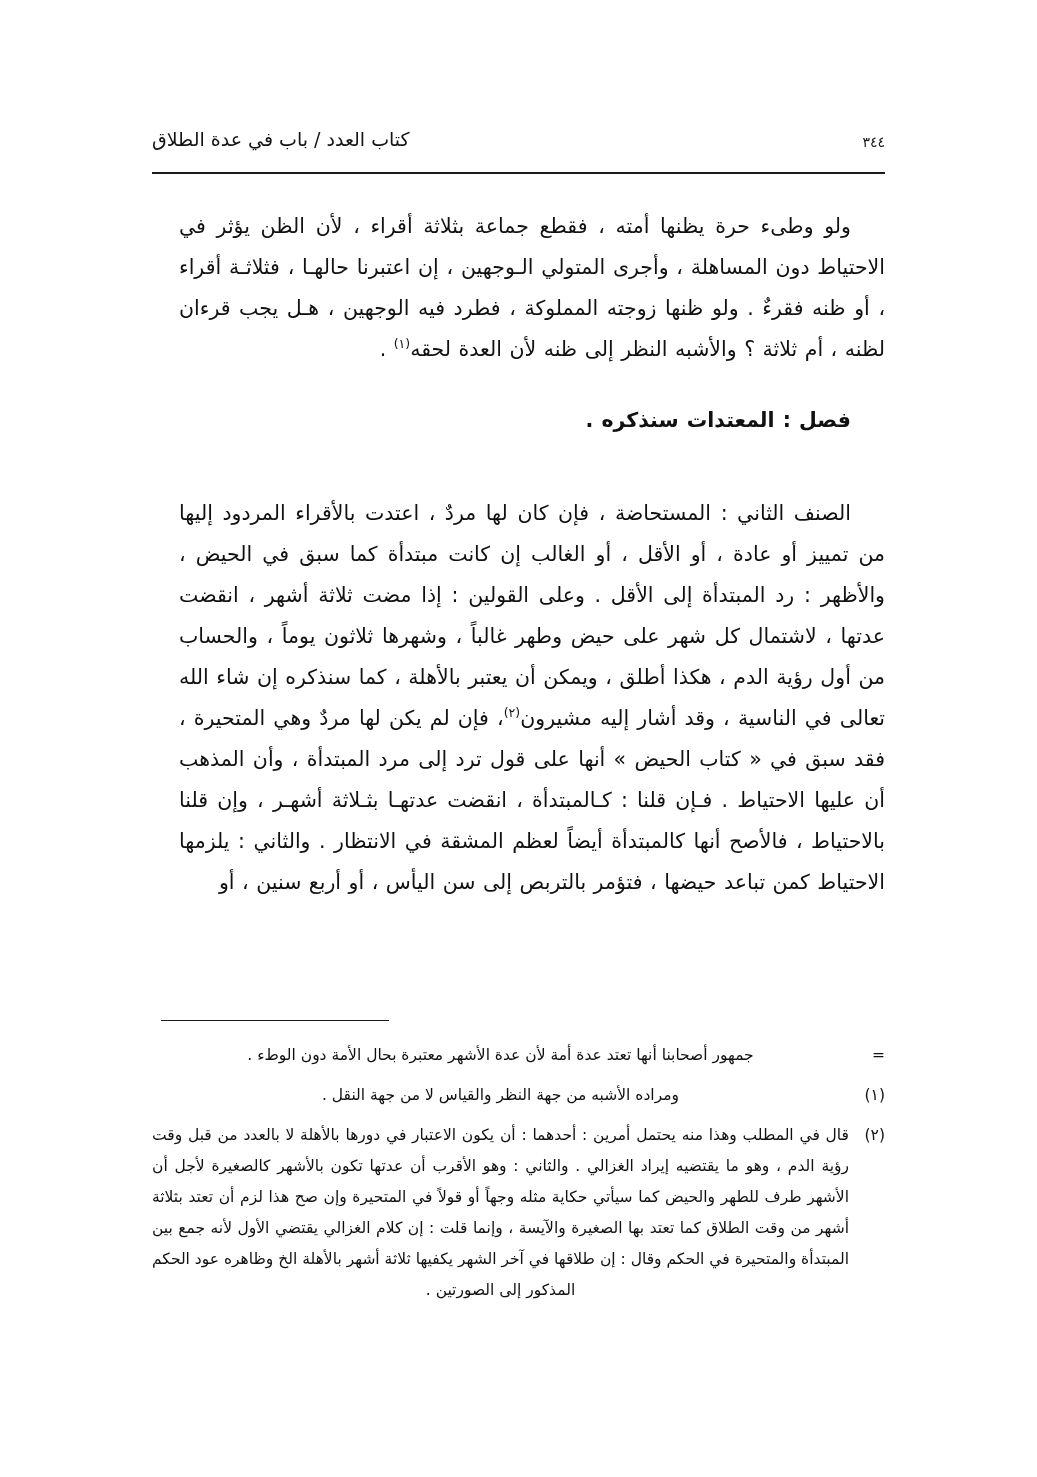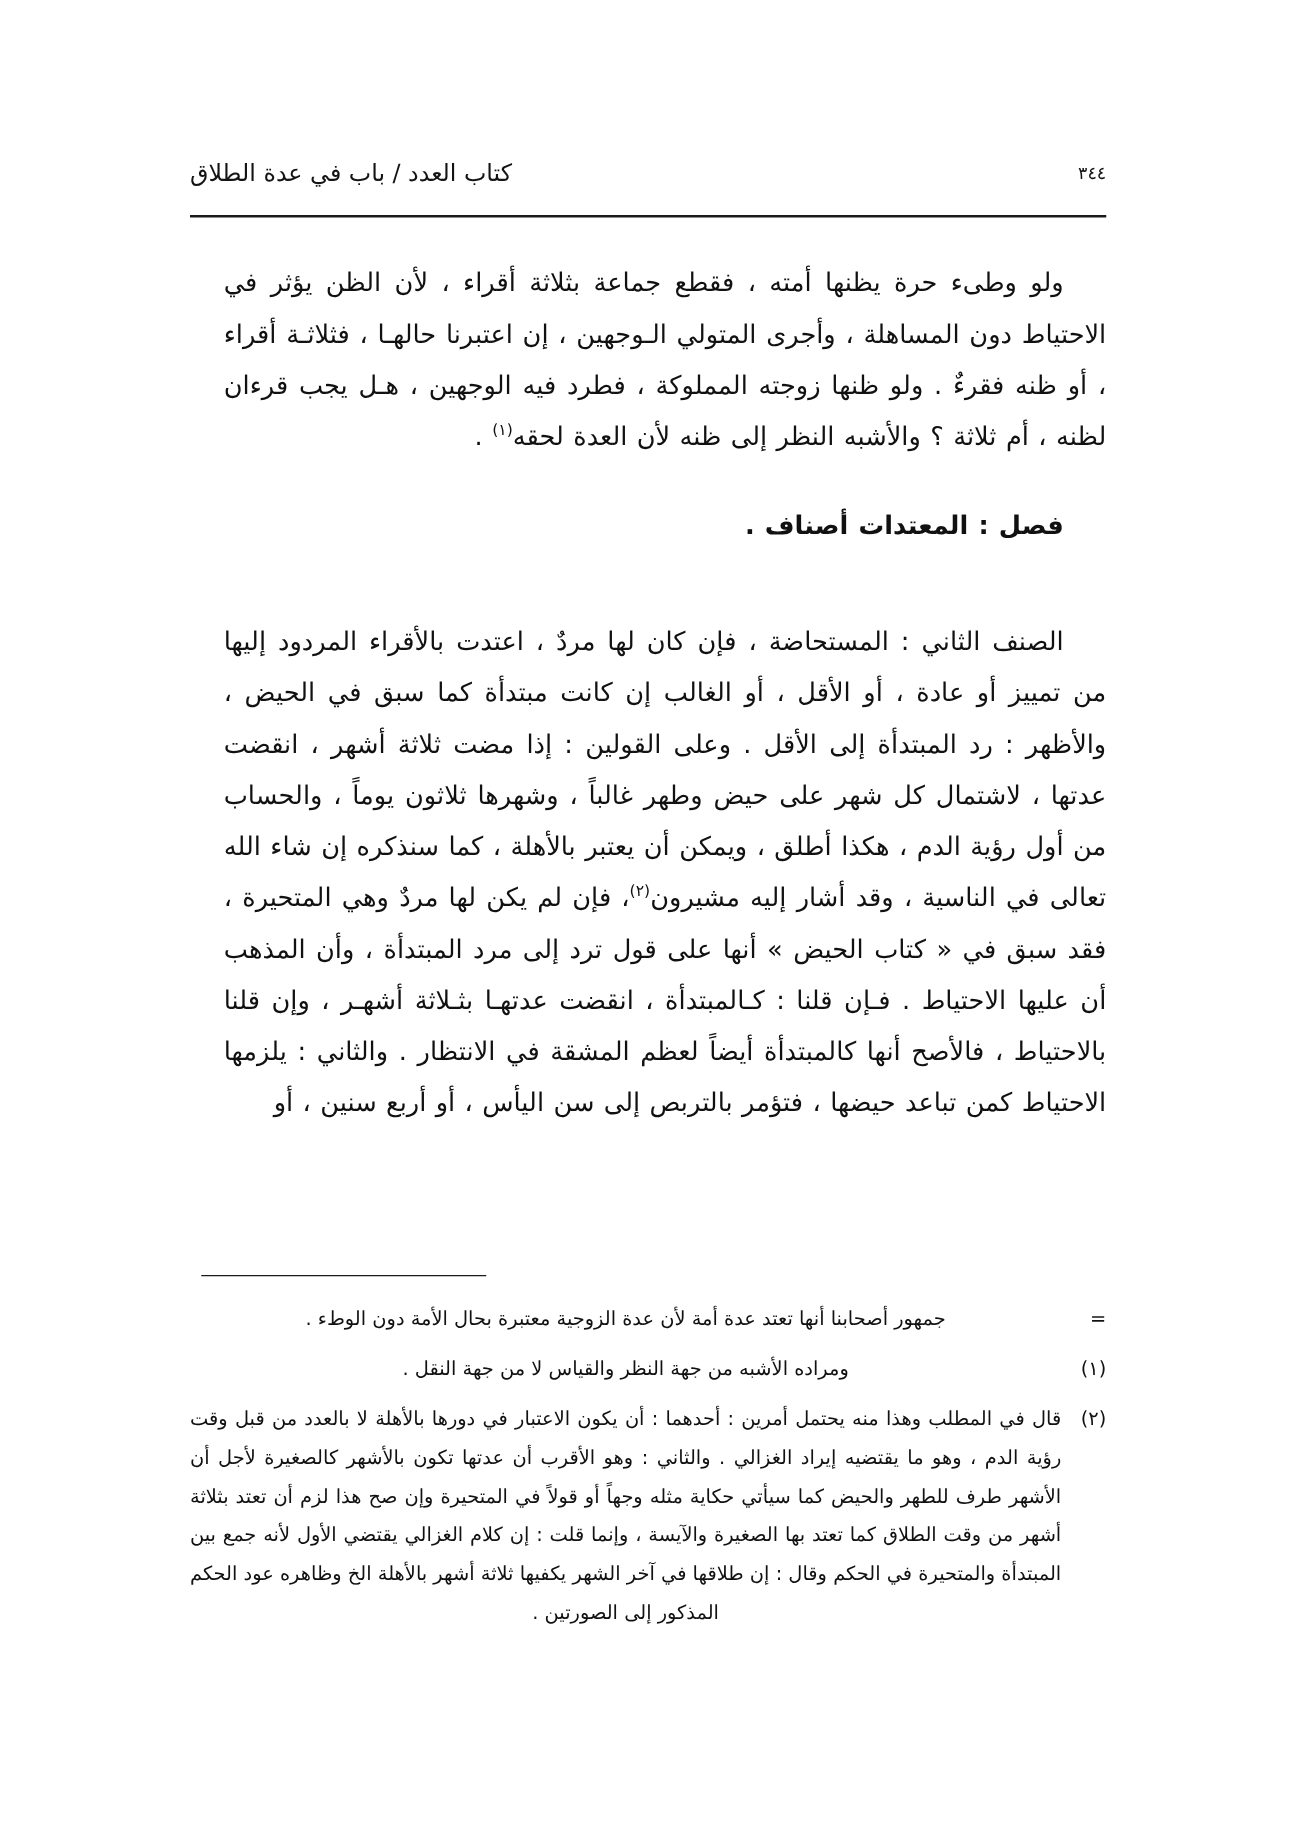--- a/index.html
+++ b/index.html
@@ -21,21 +21,21 @@
   }
   
   .header {
     position: absolute;
     top: 128px;
     right: 152px;
     left: 152px;
     display: flex;
     flex-direction: row-reverse;
     justify-content: space-between;
-    align-items: center;
+    align-items: flex-end;
     direction: rtl;
     gap: 11px;
   }
   .header-title {
     font-size: 19px;
     letter-spacing: 0px;
     color: #141414;
   }
   .header-page-number {
     font-size: 14px;
@@ -127,38 +127,38 @@
     <span class="header-page-number">٣٤٤</span>
   </div>
   <div class="header-rule"></div>
 
   <div class="body-col">
 
     <p class="para"><span>ولو وطىء حرة يظنها أمته ، فقطع جماعة بثلاثة أقراء ، لأن الظن يؤثر في الاحتياط دون المساهلة ، وأجرى المتولي الـوجهين ، إن اعتبرنا حالهـا ، فثلاثـة أقراء ، أو ظنه فقرءٌ . ولو ظنها زوجته المملوكة ، فطرد فيه الوجهين ، هـل يجب قرءان لظنه ، أم ثلاثة ؟ والأشبه النظر إلى ظنه لأن العدة لحقه</span><sup class="fn">(١)</sup> .</p>
 
     <div class="gap-lg"></div>
 
-    <p class="para fasl">فصل : المعتدات أصناف .</p>
+    <p class="para fasl">فصل : المعتدات سنذكره .</p>
 
     <div class="gap-md"></div>
 
 
     <div class="gap-lg"></div>
 
     <p class="para"><span>الصنف الثاني : المستحاضة ، فإن كان لها مردٌ ، اعتدت بالأقراء المردود إليها من تمييز أو عادة ، أو الأقل ، أو الغالب إن كانت مبتدأة كما سبق في الحيض ، والأظهر : رد المبتدأة إلى الأقل . وعلى القولين : إذا مضت ثلاثة أشهر ، انقضت عدتها ، لاشتمال كل شهر على حيض وطهر غالباً ، وشهرها ثلاثون يوماً ، والحساب من أول رؤية الدم ، هكذا أطلق ، ويمكن أن يعتبر بالأهلة ، كما سنذكره إن شاء الله تعالى في الناسية ، وقد أشار إليه مشيرون</span><sup class="fn">(٢)</sup><span>، فإن لم يكن لها مردٌ وهي المتحيرة ، فقد سبق في « كتاب الحيض » أنها على قول ترد إلى مرد المبتدأة ، وأن المذهب أن عليها الاحتياط . فـإن قلنا : كـالمبتدأة ، انقضت عدتهـا بثـلاثة أشهـر ، وإن قلنا بالاحتياط ، فالأصح أنها كالمبتدأة أيضاً لعظم المشقة في الانتظار . والثاني : يلزمها الاحتياط كمن تباعد حيضها ، فتؤمر بالتربص إلى سن اليأس ، أو أربع سنين ، أو</span></p>
 
   </div>
 
   <div class="fn-rule"></div>
 
   <div class="footnotes">
 
     <div class="fn-item">
       <span class="fn-marker">=</span>
-      <span class="fn-text center-last">جمهور أصحابنا أنها تعتد عدة أمة لأن عدة الزوجية معتبرة بحال الأمة دون الوطء .</span>
+      <span class="fn-text center-last">جمهور أصحابنا أنها تعتد عدة أمة لأن عدة الأشهر معتبرة بحال الأمة دون الوطء .</span>
     </div>
 
     <div class="fn-item">
       <span class="fn-marker">(١)</span>
       <span class="fn-text center-last">ومراده الأشبه من جهة النظر والقياس لا من جهة النقل .</span>
     </div>
 
     <div class="fn-item">
       <span class="fn-marker">(٢)</span>
       <span class="fn-text center-last">قال في المطلب وهذا منه يحتمل أمرين : أحدهما : أن يكون الاعتبار في دورها بالأهلة لا بالعدد من قبل وقت رؤية الدم ، وهو ما يقتضيه إيراد الغزالي . والثاني : وهو الأقرب أن عدتها تكون بالأشهر كالصغيرة لأجل أن الأشهر طرف للطهر والحيض كما سيأتي حكاية مثله وجهاً أو قولاً في المتحيرة وإن صح هذا لزم أن تعتد بثلاثة أشهر من وقت الطلاق كما تعتد بها الصغيرة والآيسة ، وإنما قلت : إن كلام الغزالي يقتضي الأول لأنه جمع بين المبتدأة والمتحيرة في الحكم وقال : إن طلاقها في آخر الشهر يكفيها ثلاثة أشهر بالأهلة الخ وظاهره عود الحكم المذكور إلى الصورتين .</span>

